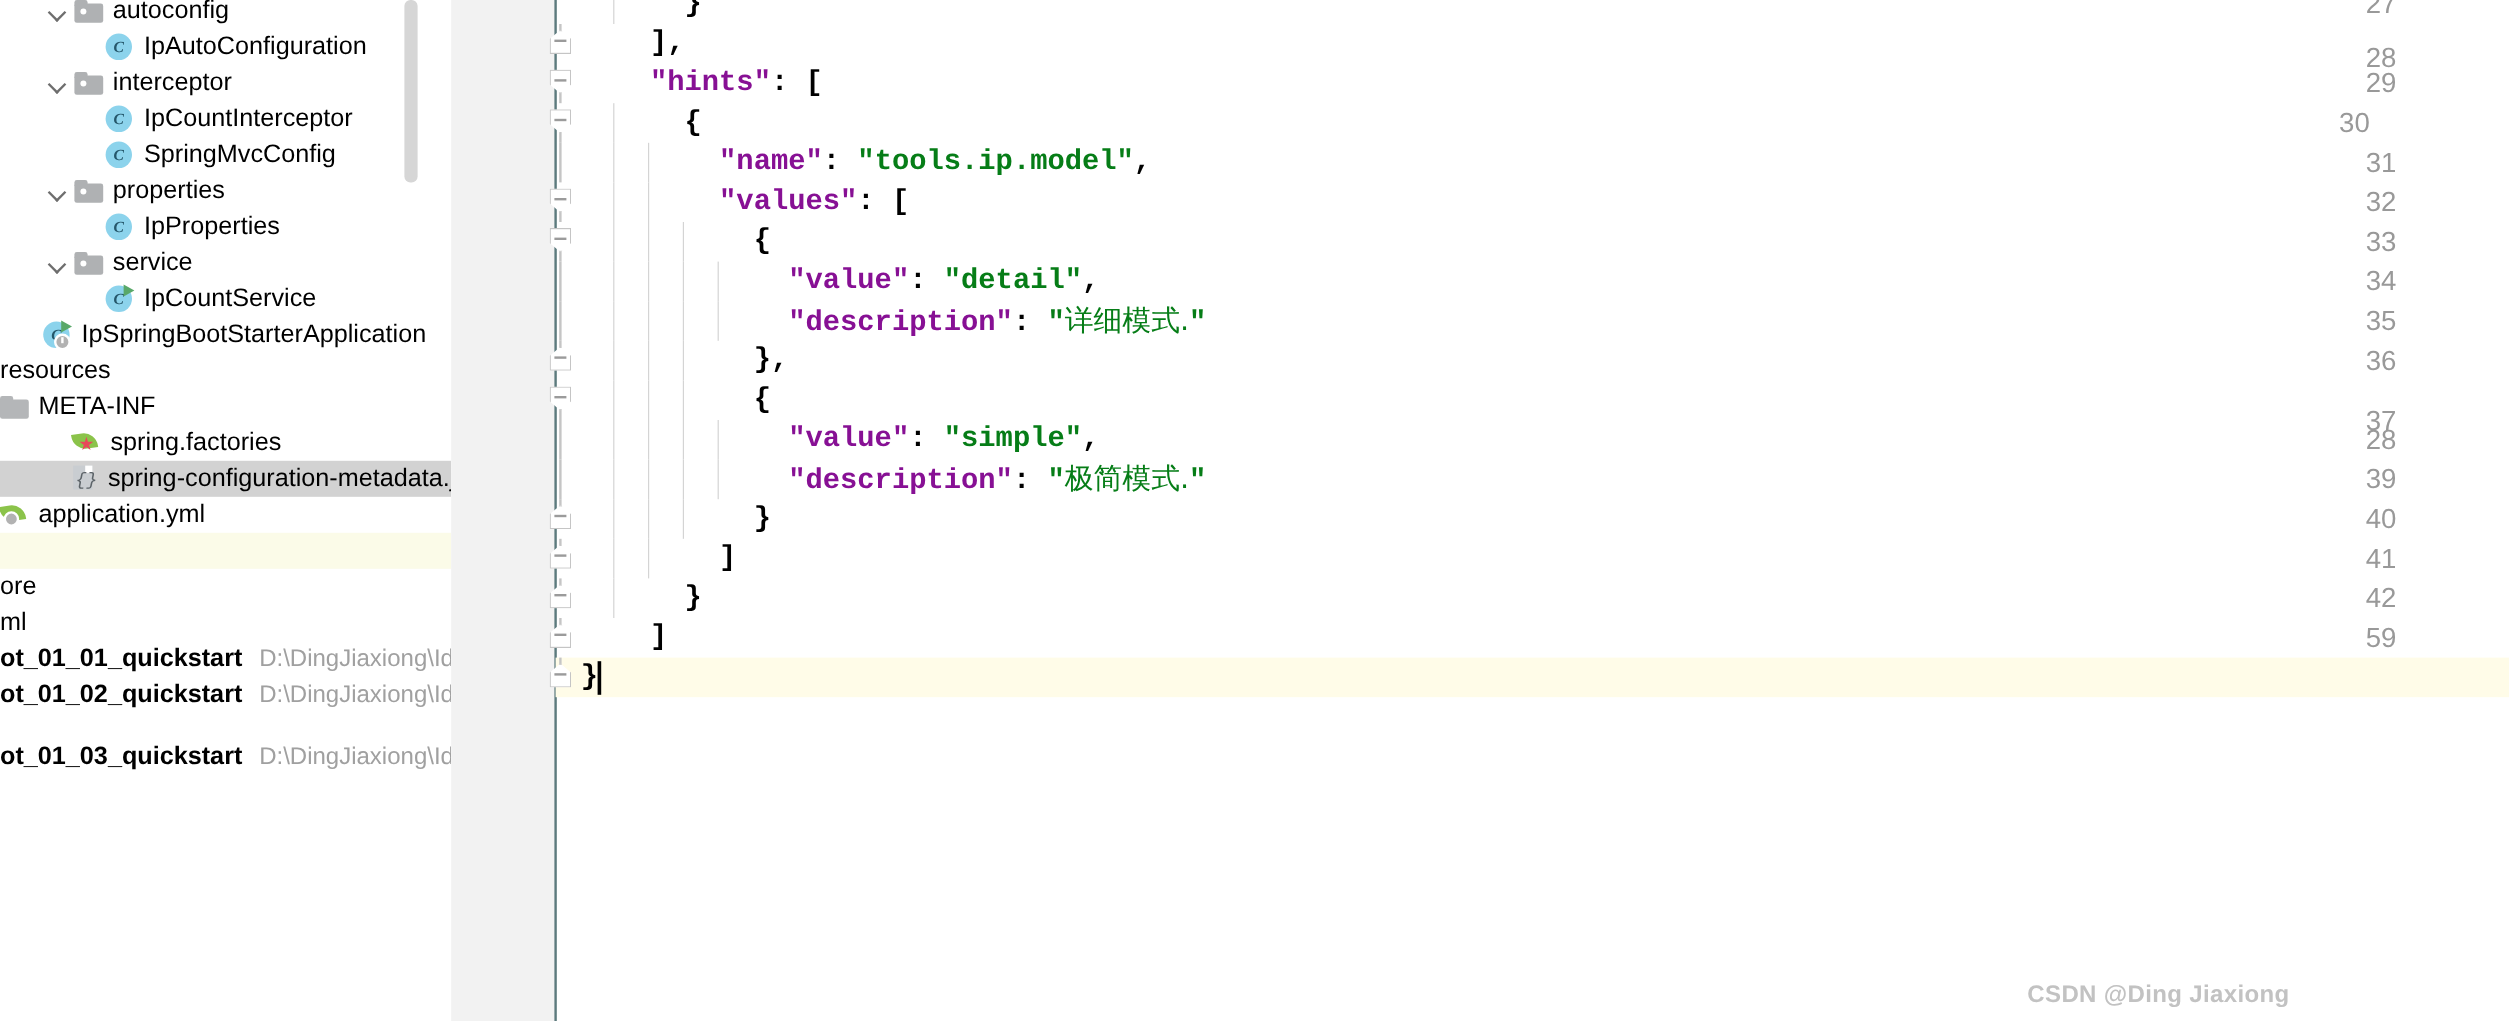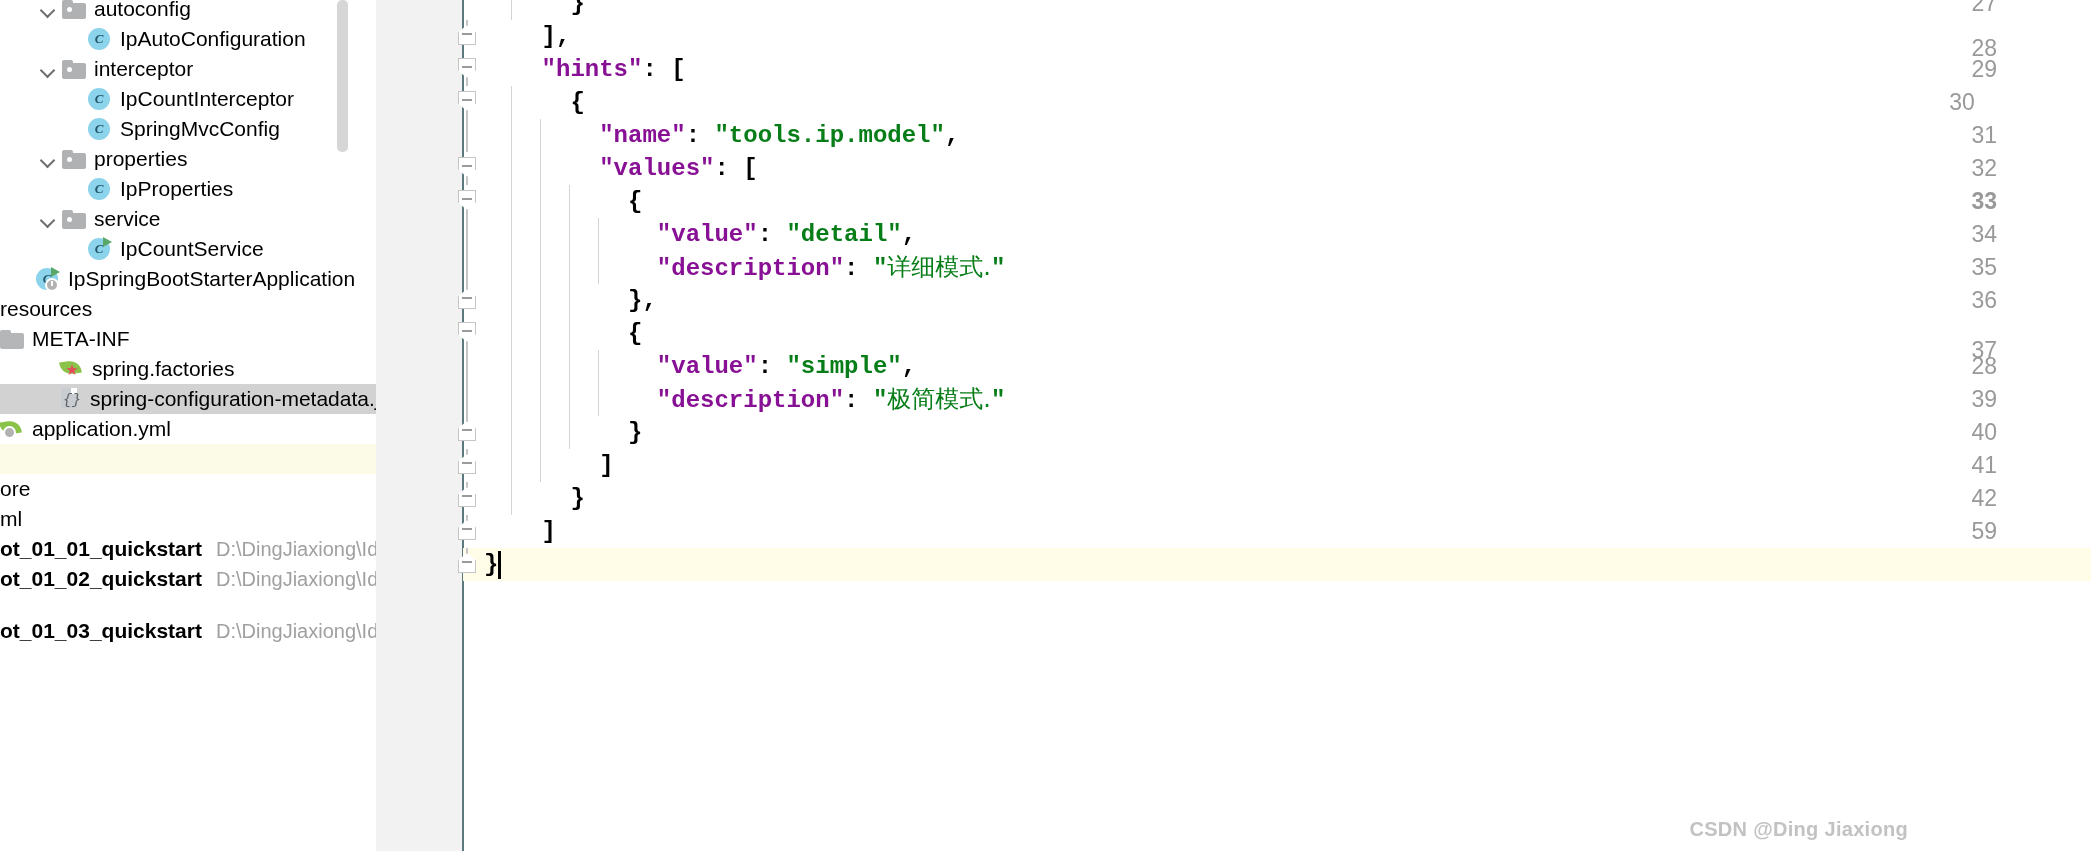--- a/index.html
+++ b/index.html
@@ -352,21 +352,21 @@
         <div class="lnum" style="top: 32px;">28</div>
         <div class="codeline" style="top: 20px;"><span class="pn">    </span><span class="pn">],</span></div>
         <div class="lnum" style="top: 53px;">29</div>
         <div class="codeline" style="top: 53px;"><span class="pn">    </span><span class="pk">"hints"</span><span class="pn">: </span><span class="pn">[</span></div>
         <div class="lnum" style="top: 86px; text-align: center;">30</div>
         <div class="codeline" style="top: 86px;"><i class="indent" style="left: 26.9px;"></i><span class="pn">      </span><span class="pn">{</span></div>
         <div class="lnum" style="top: 119px;">31</div>
         <div class="codeline" style="top: 119px;"><i class="indent" style="left: 26.9px;"></i><i class="indent" style="left: 55.8px;"></i><span class="pn">        </span><span class="pk">"name"</span><span class="pn">: </span><span class="st">"tools.ip.model"</span><span class="pn">,</span></div>
         <div class="lnum" style="top: 152px;">32</div>
         <div class="codeline" style="top: 152px;"><i class="indent" style="left: 26.9px;"></i><i class="indent" style="left: 55.8px;"></i><span class="pn">        </span><span class="pk">"values"</span><span class="pn">: </span><span class="pn">[</span></div>
-        <div class="lnum" style="top: 185px; font-weight: bold;">33</div>
+        <div class="lnum" style="top: 185px;">33</div>
         <div class="codeline" style="top: 185px;"><i class="indent" style="left: 26.9px;"></i><i class="indent" style="left: 55.8px;"></i><i class="indent" style="left: 84.7px;"></i><span class="pn">          </span><span class="pn">{</span></div>
         <div class="lnum" style="top: 218px;">34</div>
         <div class="codeline" style="top: 218px;"><i class="indent" style="left: 26.9px;"></i><i class="indent" style="left: 55.8px;"></i><i class="indent" style="left: 84.7px;"></i><i class="indent" style="left: 113.6px;"></i><span class="pn">            </span><span class="pk">"value"</span><span class="pn">: </span><span class="st">"detail"</span><span class="pn">,</span></div>
         <div class="lnum" style="top: 251px;">35</div>
         <div class="codeline" style="top: 251px;"><i class="indent" style="left: 26.9px;"></i><i class="indent" style="left: 55.8px;"></i><i class="indent" style="left: 84.7px;"></i><i class="indent" style="left: 113.6px;"></i><span class="pn">            </span><span class="pk">"description"</span><span class="pn">: </span><span class="st">"</span><span class="cn">详细模式.</span><span class="st">"</span></div>
         <div class="lnum" style="top: 284px;">36</div>
         <div class="codeline" style="top: 284px;"><i class="indent" style="left: 26.9px;"></i><i class="indent" style="left: 55.8px;"></i><i class="indent" style="left: 84.7px;"></i><span class="pn">          </span><span class="pn">},</span></div>
         <div class="lnum" style="top: 334px;">37</div>
         <div class="codeline" style="top: 317px;"><i class="indent" style="left: 26.9px;"></i><i class="indent" style="left: 55.8px;"></i><i class="indent" style="left: 84.7px;"></i><span class="pn">          </span><span class="pn">{</span></div>
         <div class="lnum" style="top: 350px;">28</div>

